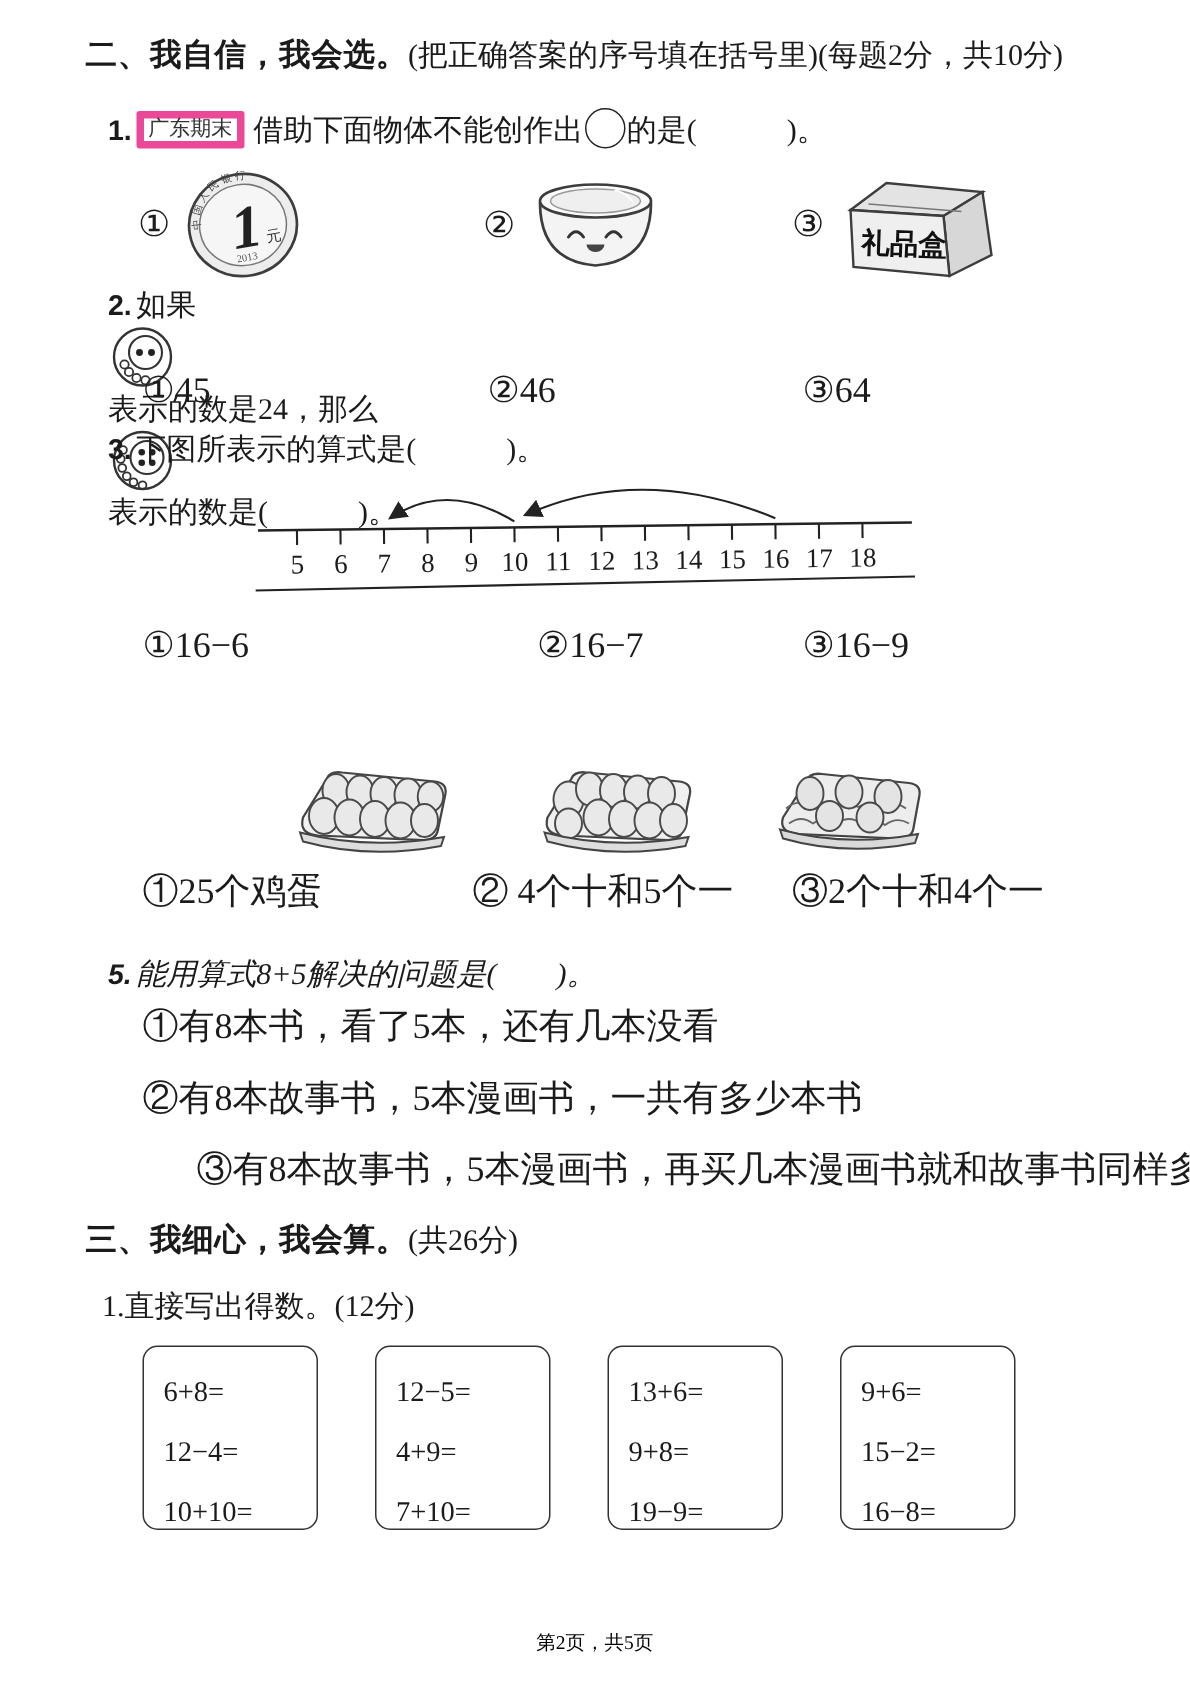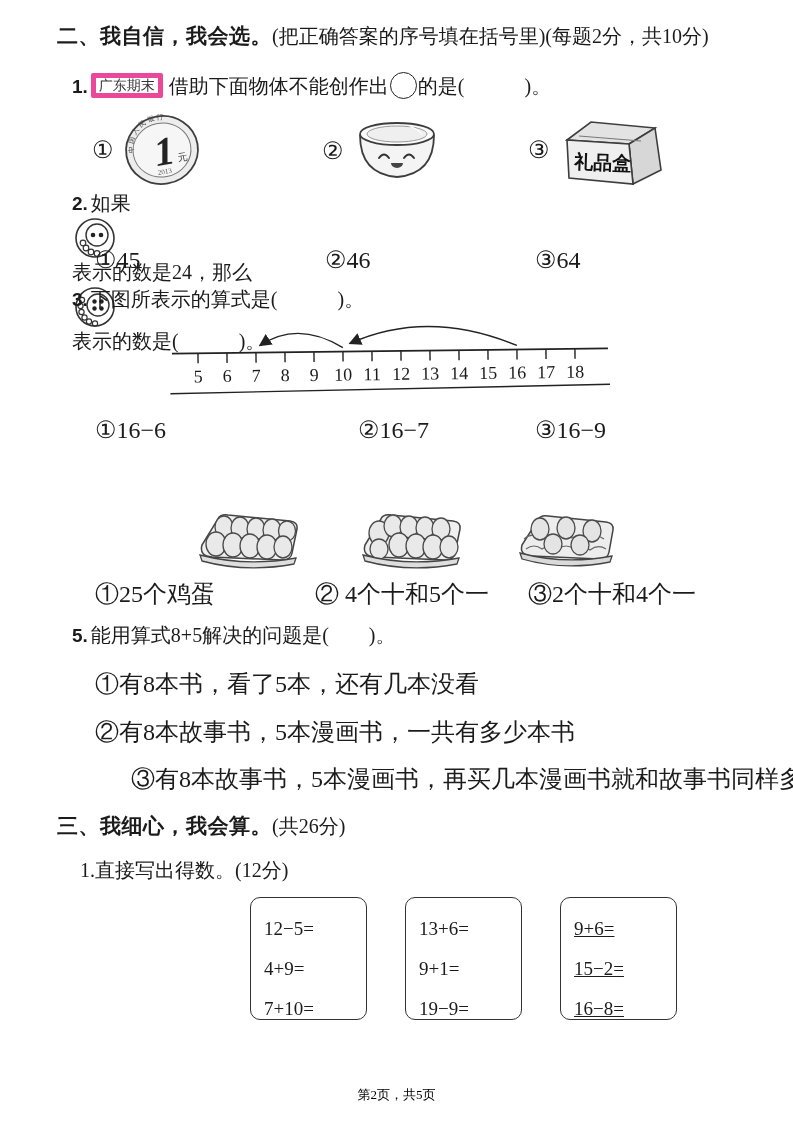--- a/index.html
+++ b/index.html
@@ -214,44 +214,49 @@
         <ellipse cx="72" cy="40" rx="9" ry="10"></ellipse>
       </g>
       <path d="M12 48 Q 56 60 104 51 L102 57 Q 56 66 14 54 Z" fill="#dadada" stroke="#444" stroke-width="1.3"></path>
     </svg>
   </div>
 
   <div class="abs opt" style="left:95px;top:578px;">①25个鸡蛋</div>
   <div class="abs opt" style="left:315px;top:578px;">② 4个十和5个一</div>
   <div class="abs opt" style="left:528px;top:578px;">③2个十和4个一</div>
 
-  <div class="abs q-line" style="left:72px;top:622px;">
+  <div class="abs q-line" style="left:72px;top:636px;font-style:italic;">
     <span class="qnum">5.</span><span>能用算式8+5解决的问题是(　　)。</span>
   </div>
   <div class="abs opt" style="left:95px;top:668px;">①有8本书，看了5本，还有几本没看</div>
   <div class="abs opt" style="left:95px;top:716px;">②有8本故事书，5本漫画书，一共有多少本书</div>
   <div class="abs opt" style="left:95px;top:763px;margin-left:36px;">③有8本故事书，5本漫画书，再买几本漫画书就和故事书同样多</div>
 
   <div class="abs" style="left:57px;top:812px;">
     <span class="sec-title">三、我细心，我会算。</span><span class="sec-note">(共26分)</span>
   </div>
 
-  <div class="abs q-line" style="left:80px;top:857px;">1.直接写出得数。(12分)</div>
-
+  <div class="abs q-line" style="left:68px;top:857px;">1.直接写出得数。(12分)</div>
+
+  <div class="calc-box" style="left:95px;top:897px;">
+    <div class="expr">6+8=</div>
+    <div class="expr">12−4=</div>
+    <div class="expr">10+10=</div>
+  </div>
   <div class="calc-box" style="left:250px;top:897px;">
     <div class="expr">12−5=</div>
     <div class="expr">4+9=</div>
     <div class="expr">7+10=</div>
   </div>
   <div class="calc-box" style="left:405px;top:897px;">
     <div class="expr">13+6=</div>
-    <div class="expr">9+1=</div>
+    <div class="expr">9+8=</div>
     <div class="expr">19−9=</div>
   </div>
-  <div class="calc-box" style="left:560px;top:897px;text-decoration:underline;">
+  <div class="calc-box" style="left:560px;top:897px;">
     <div class="expr">9+6=</div>
     <div class="expr">15−2=</div>
     <div class="expr">16−8=</div>
   </div>
 
   <div class="footer">第2页，共5页</div>
 
 </div>
 
 </body></html>

